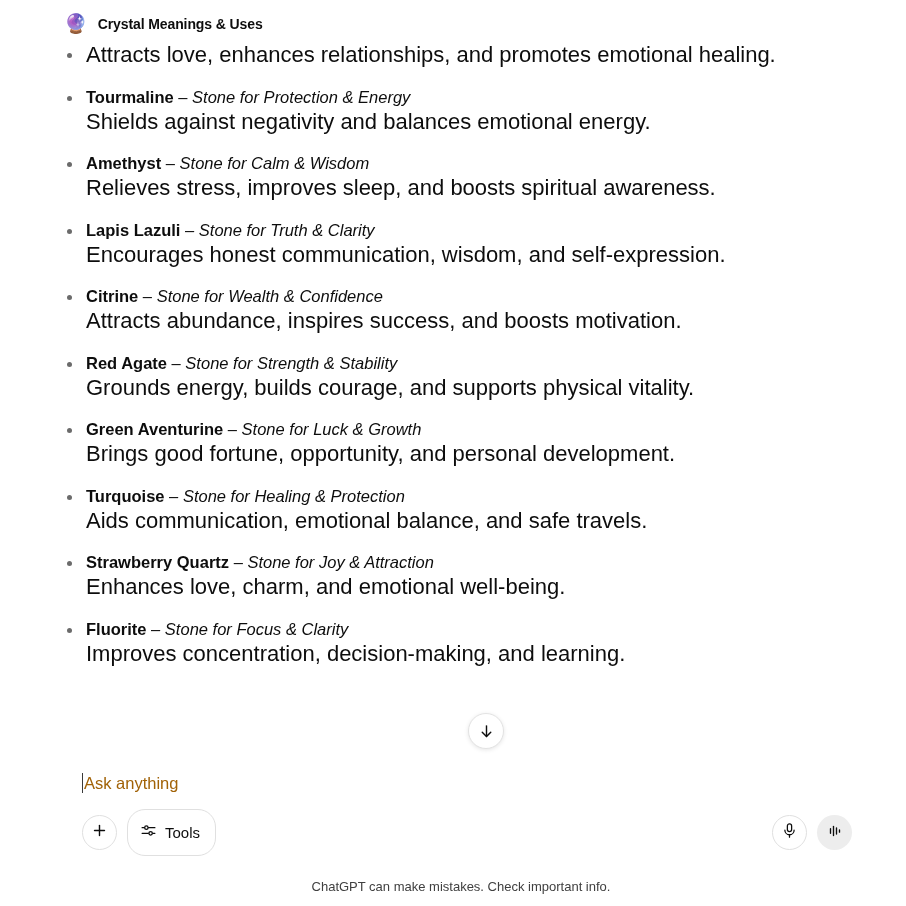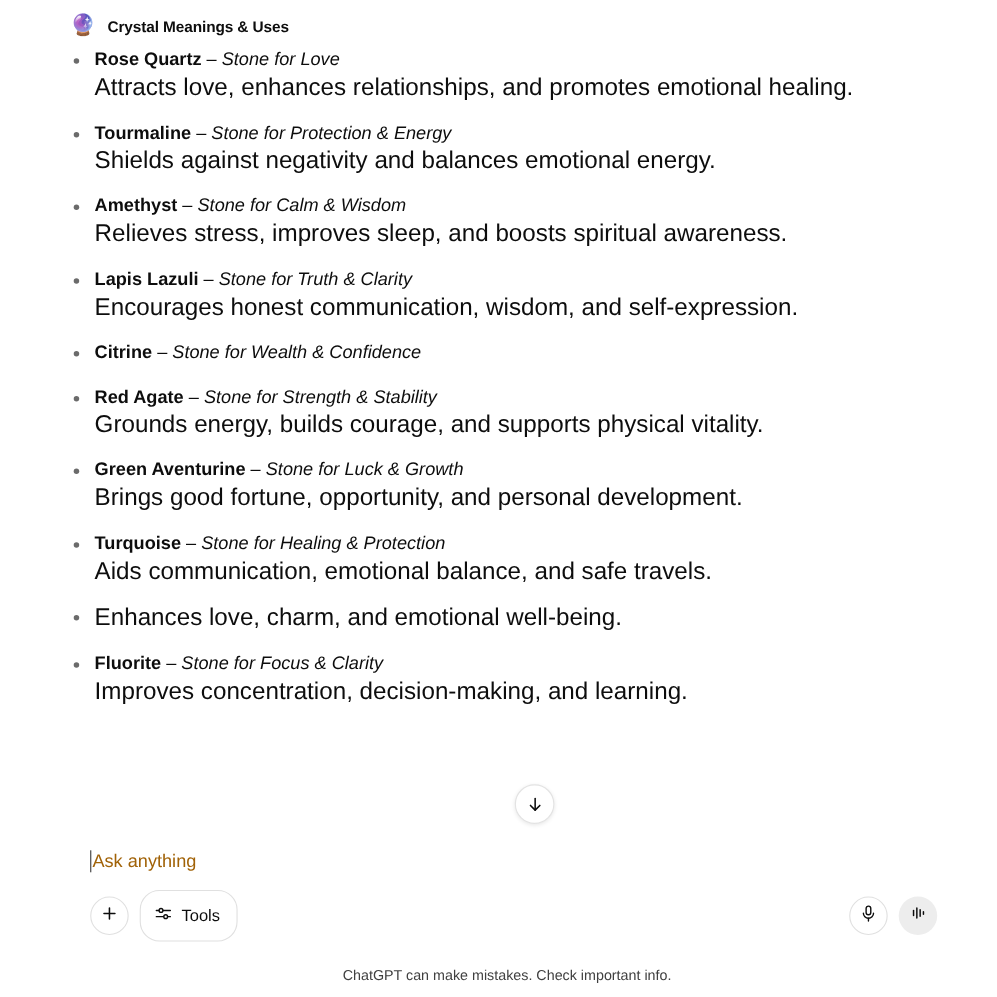--- a/index.html
+++ b/index.html
@@ -220,23 +220,20 @@
 
   <div class="answer">
 
     <div class="title-row">
       <span class="title-emoji">🔮</span>
       <span class="title-text">Crystal Meanings &amp; Uses</span>
     </div>
 
     <ul class="crystal-list">
       <li>
-        <div class="item-head">
-          <span class="item-name">Rose Quartz</span><span class="item-dash"> – </span><span class="item-sub">Stone for Love</span>
-        </div>
         <div class="item-desc">Attracts love, enhances relationships, and promotes emotional healing.</div>
       </li>
       <li>
         <div class="item-head">
           <span class="item-name">Tourmaline</span><span class="item-dash"> – </span><span class="item-sub">Stone for Protection &amp; Energy</span>
         </div>
         <div class="item-desc">Shields against negativity and balances emotional energy.</div>
       </li>
       <li>
         <div class="item-head">
@@ -247,40 +244,44 @@
       <li>
         <div class="item-head">
           <span class="item-name">Lapis Lazuli</span><span class="item-dash"> – </span><span class="item-sub">Stone for Truth &amp; Clarity</span>
         </div>
         <div class="item-desc">Encourages honest communication, wisdom, and self-expression.</div>
       </li>
       <li>
         <div class="item-head">
           <span class="item-name">Citrine</span><span class="item-dash"> – </span><span class="item-sub">Stone for Wealth &amp; Confidence</span>
         </div>
+        <div class="item-desc">Attracts abundance, inspires success, and boosts motivation.</div>
       </li>
       <li>
         <div class="item-head">
           <span class="item-name">Red Agate</span><span class="item-dash"> – </span><span class="item-sub">Stone for Strength &amp; Stability</span>
         </div>
         <div class="item-desc">Grounds energy, builds courage, and supports physical vitality.</div>
       </li>
       <li>
         <div class="item-head">
           <span class="item-name">Green Aventurine</span><span class="item-dash"> – </span><span class="item-sub">Stone for Luck &amp; Growth</span>
         </div>
         <div class="item-desc">Brings good fortune, opportunity, and personal development.</div>
       </li>
       <li>
         <div class="item-head">
           <span class="item-name">Turquoise</span><span class="item-dash"> – </span><span class="item-sub">Stone for Healing &amp; Protection</span>
         </div>
         <div class="item-desc">Aids communication, emotional balance, and safe travels.</div>
       </li>
       <li>
+        <div class="item-head">
+          <span class="item-name">Strawberry Quartz</span><span class="item-dash"> – </span><span class="item-sub">Stone for Joy &amp; Attraction</span>
+        </div>
         <div class="item-desc">Enhances love, charm, and emotional well-being.</div>
       </li>
       <li>
         <div class="item-head">
           <span class="item-name">Fluorite</span><span class="item-dash"> – </span><span class="item-sub">Stone for Focus &amp; Clarity</span>
         </div>
         <div class="item-desc">Improves concentration, decision-making, and learning.</div>
       </li>
     </ul>
   </div>

